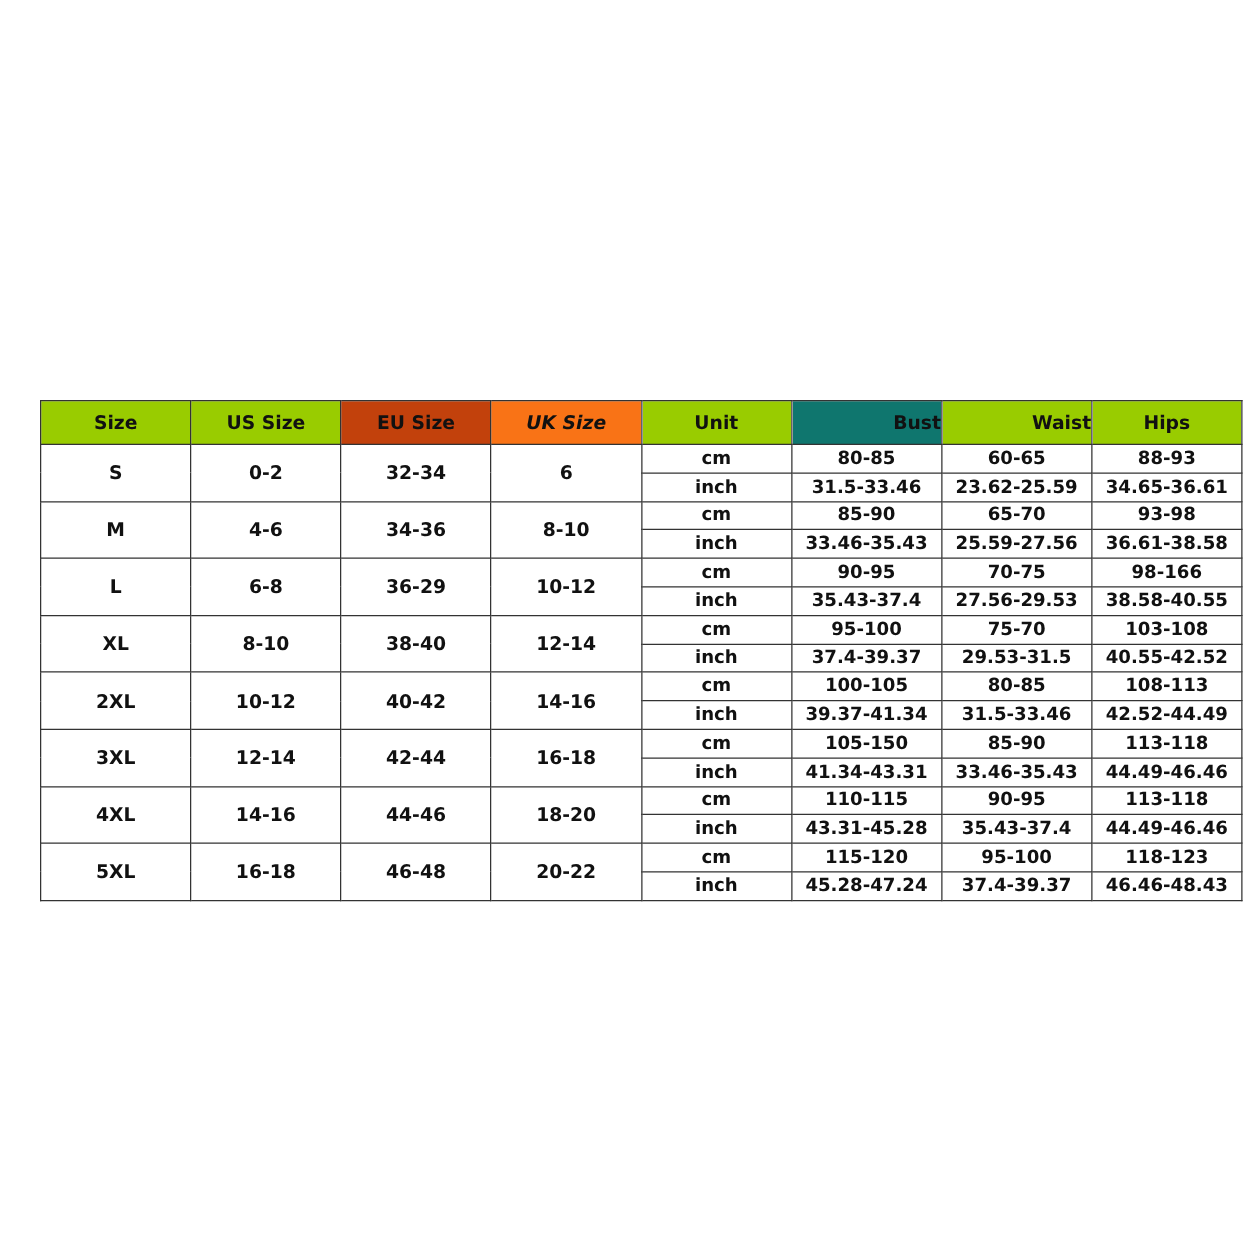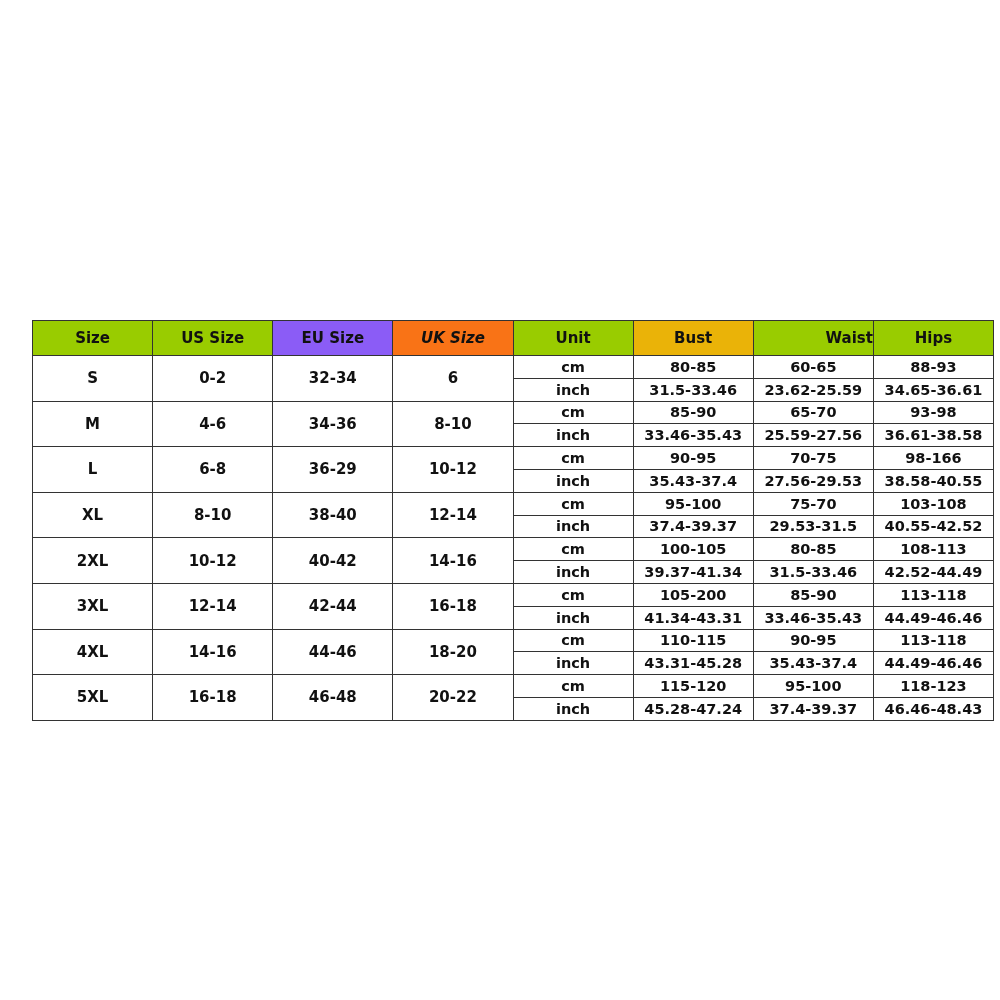--- a/index.html
+++ b/index.html
@@ -47,24 +47,24 @@
     }
   </style>
 </head>
 <body>
 
 <table class="size-table">
   <thead>
     <tr>
       <th style="background: rgb(153, 204, 0);">Size</th>
       <th style="background: rgb(153, 204, 0);">US Size</th>
-      <th style="background: #8b5cf6;">EU Size</th>
+      <th style="background: #c2410c;">EU Size</th>
       <th style="background: #f97316; font-style: italic;">UK Size</th>
       <th style="background: rgb(153, 204, 0); margin-top: 20px;">Unit</th>
-      <th style="background: #eab308;">Bust</th>
+      <th style="background: #0f766e; text-align: right;">Bust</th>
       <th style="background: rgb(153, 204, 0); text-align: right;">Waist</th>
       <th style="background: rgb(153, 204, 0);">Hips</th>
     </tr>
   </thead>
   <tbody id="table-body">
       <tr>
         <td class="merged" rowspan="2">S</td>
         <td class="merged" rowspan="2">0-2</td>
         <td class="merged" rowspan="2">32-34</td>
         <td class="merged" rowspan="2">6</td>
@@ -142,21 +142,21 @@
         <td>39.37-41.34</td>
         <td>31.5-33.46</td>
         <td>42.52-44.49</td>
       </tr>
       <tr>
         <td class="merged" rowspan="2">3XL</td>
         <td class="merged" rowspan="2">12-14</td>
         <td class="merged" rowspan="2">42-44</td>
         <td class="merged" rowspan="2">16-18</td>
         <td>cm</td>
-        <td>105-200</td>
+        <td>105-150</td>
         <td>85-90</td>
         <td>113-118</td>
       </tr>
       <tr>
         <td>inch</td>
         <td>41.34-43.31</td>
         <td>33.46-35.43</td>
         <td>44.49-46.46</td>
       </tr>
       <tr>

